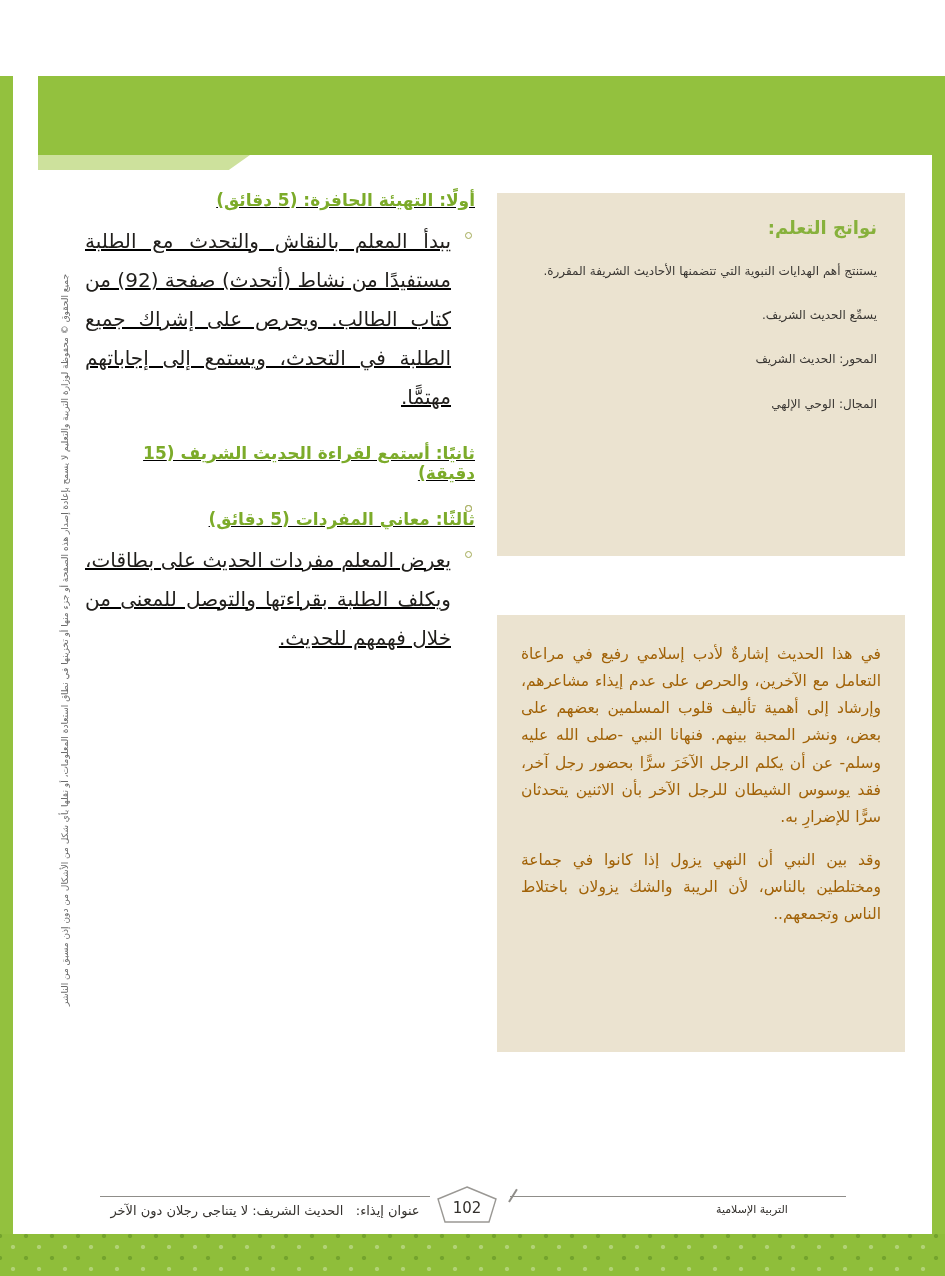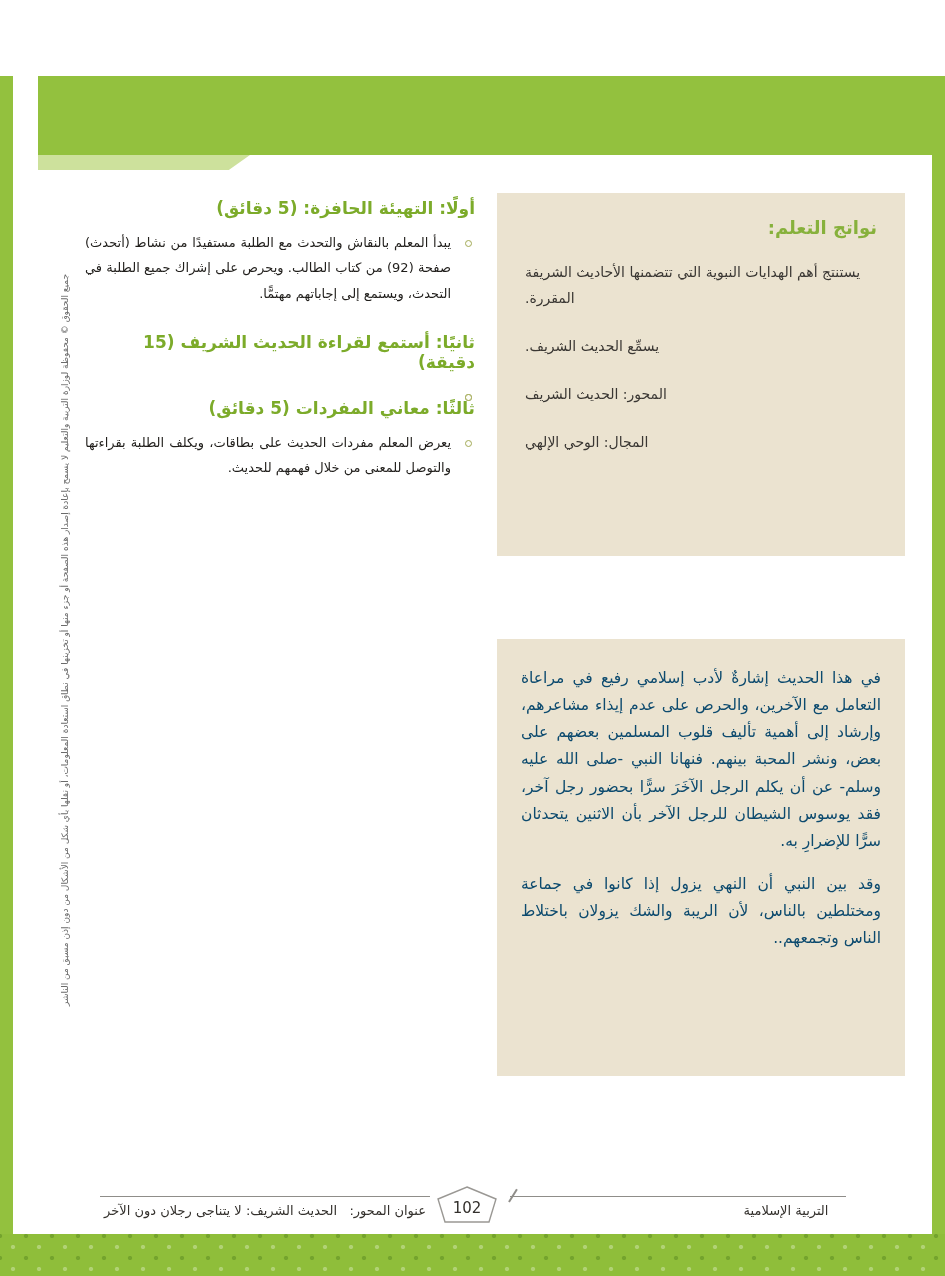--- a/index.html
+++ b/index.html
@@ -24,29 +24,29 @@
     background-image:
       radial-gradient(rgba(255,255,255,.30) 2px, transparent 2.6px),
       radial-gradient(rgba(46,94,12,.28) 2px, transparent 2.6px);
     background-size:26px 22px, 26px 22px;
     background-position:0 2px, 13px 13px;
   }
   
   .box { position:absolute; right:40px; width:408px; background:#ebe3d0; direction:rtl; }
   .box-outcomes { top:193px; height:363px; padding:24px 28px; }
   .box-outcomes .title { color:#87b13c; font-weight:bold; font-size:18px; margin-bottom:22px; }
-  .box-outcomes .item { font-size:14px; color:#3a3733; line-height:1.85; margin-bottom:22px; text-align:left; }
-  .box-hadith { top:639px; height:437px; padding:26px 24px; font-size:15.5px; line-height:1.75; color:#0c4a6e; text-align:justify; }
+  .box-outcomes .item { font-size:12px; color:#3a3733; line-height:1.85; margin-bottom:22px; text-align:right; }
+  .box-hadith { top:615px; height:437px; padding:26px 24px; font-size:15.5px; line-height:1.75; color:#a16207; text-align:justify; }
   .box-hadith p { margin:0; }
   .box-hadith p + p { margin-top:16px; }
   
-  .main-col { position:absolute; left:85px; top:198px; width:390px; direction:rtl; }
+  .main-col { position:absolute; left:85px; top:190px; width:390px; direction:rtl;text-decoration:underline; }
   .section-heading { color:#7cab2a; font-weight:bold; font-size:17px; margin:26px 0 12px 0; }
   .section:first-child .section-heading { margin-top:0; }
-  .bullet { position:relative; padding-right:24px; font-size:13px; line-height:1.95; text-align:justify; color:#201e1b; margin-bottom:10px; }
+  .bullet { position:relative; padding-right:24px; font-size:20px; line-height:1.95; text-align:justify; color:#201e1b; margin-bottom:10px; }
   .bullet-dot {
     position:absolute; right:3px; top:10px; width:7px; height:7px;
     border:1.6px solid #a3ab57; border-radius:50%; background:#fdfdf9; display:block;
   }
   
   .copyright {
     position:absolute; width:770px; height:14px; left:-318px; top:633px;
     transform:rotate(-90deg);
     font-size:9px; color:#6b6b6b; direction:rtl; text-align:center; white-space:nowrap;
   }
@@ -55,21 +55,21 @@
   .footer-line.left  { left:100px; width:330px; }
   .footer-line.right { left:510px; width:336px; }
   .footer-tick { position:absolute; left:512px; top:1188px; width:1.5px; height:15px; background:#8f8d89; transform:rotate(32deg); }
   .page-badge { position:absolute; left:432px; top:1184px; width:70px; height:42px; }
   .footer-lesson {
     position:absolute; left:100px; top:1203px; width:330px;
     direction:rtl; text-align:center; font-size:13px; color:#33302c;
   }
   .footer-subject {
     position:absolute; left:716px; top:1203px; width:140px;
-    direction:rtl; text-align:center; font-size:13px; color:#33302c;
+    direction:rtl; text-align:left; font-size:11px; color:#33302c;
   }
 </style>
 </head>
 <body>
 
 <div class="strip left"></div>
 <div class="strip right"></div>
 <div class="top-band"></div>
 <div class="band-tail"></div>
 <div class="bottom-band"></div>
@@ -125,16 +125,16 @@
 <div class="footer-line left"></div>
 <div class="footer-line right"></div>
 <div class="footer-tick"></div>
 
 <svg class="page-badge" viewBox="0 0 70 42">
   <polygon points="35,3 64,15 57,38 13,38 6,15" fill="#ffffff" stroke="#9a9894" stroke-width="1.4"></polygon>
   <text x="35" y="29" text-anchor="middle" font-size="15" fill="#33302c">102</text>
 </svg>
 
 <div class="footer-lesson">
-  <span>عنوان المحور:</span>&nbsp;&nbsp;
+  <span>عنوان إيذاء:</span>&nbsp;&nbsp;
   <span>الحديث الشريف: لا يتناجى رجلان دون الآخر</span>
 </div>
 <div class="footer-subject">التربية الإسلامية</div>
 
 </body></html>

